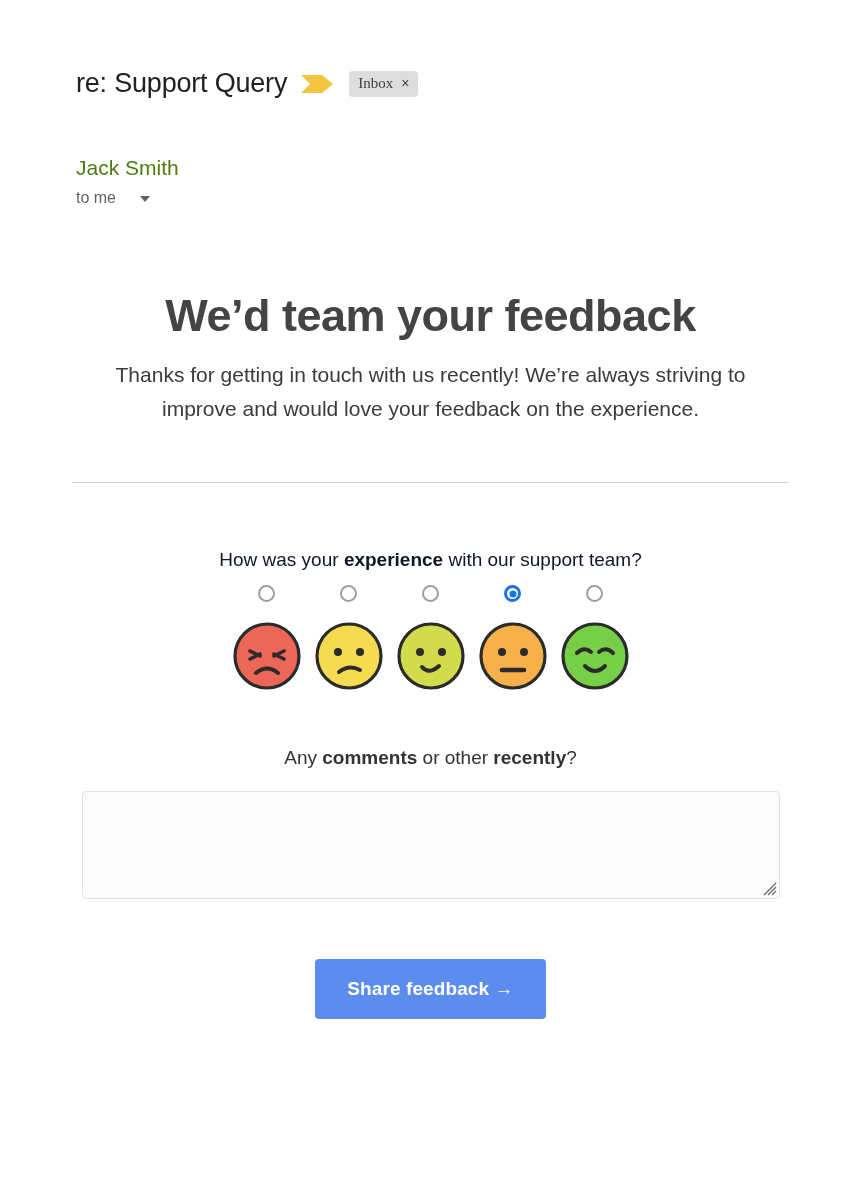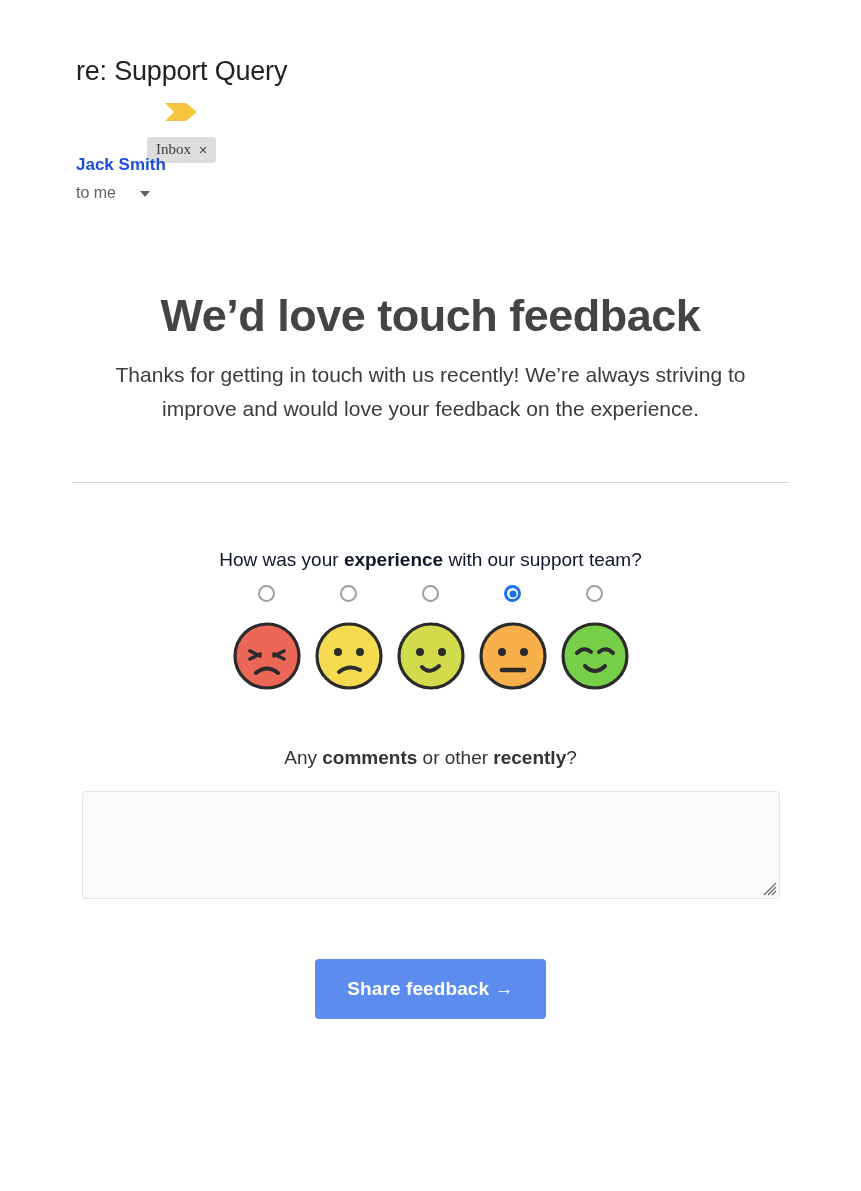--- a/index.html
+++ b/index.html
@@ -13,25 +13,24 @@
     position: relative;
     font-family: "Liberation Sans", sans-serif;
     -webkit-font-smoothing: antialiased;
     overflow: hidden;
   }
 
   
   .mail-header {
     position: absolute;
     left: 76px;
-    top: 56px;
+    top: 68px;
     display: flex;
     align-items: center;
     gap: 14px;
-    flex-direction: column;
   }
   .subject {
     font-size: 27px;
     font-weight: 400;
     color: #202124;
     letter-spacing: -0.2px;
     white-space: nowrap;
   }
   .flag-icon {
     display: block;
@@ -58,23 +57,23 @@
     line-height: 1;
     cursor: pointer;
   }
 
   .sender-block {
     position: absolute;
     left: 76px;
     top: 153px;
   }
   .sender-name {
-    font-size: 17px;
-    font-weight: bold;
-    color: #1d4ed8;
+    font-size: 21px;
+    font-weight: normal;
+    color: #4d7c0f;
     line-height: 1.4;
   }
   .recipient-row {
     display: flex;
     align-items: center;
     gap: 24px;
     margin-top: 7px;
   }
   .recipient-text {
     font-size: 16px;
@@ -255,21 +254,21 @@
 <div class="sender-block">
   <div class="sender-name">Jack Smith</div>
   <div class="recipient-row">
     <span class="recipient-text">to me</span>
     <span class="caret-icon"></span>
   </div>
 </div>
 
 <div class="email-body">
 
-  <h1 class="headline">We’d love touch feedback</h1>
+  <h1 class="headline">We’d team your feedback</h1>
 
   <p class="intro">Thanks for getting in touch with us recently! We’re always striving to improve and would love your feedback on the experience.</p>
 
   <hr class="divider">
 
   <div class="rating-section">
     <p class="question">
       <span>How was your </span><b>experience</b><span> with our support team?</span>
     </p>
 

